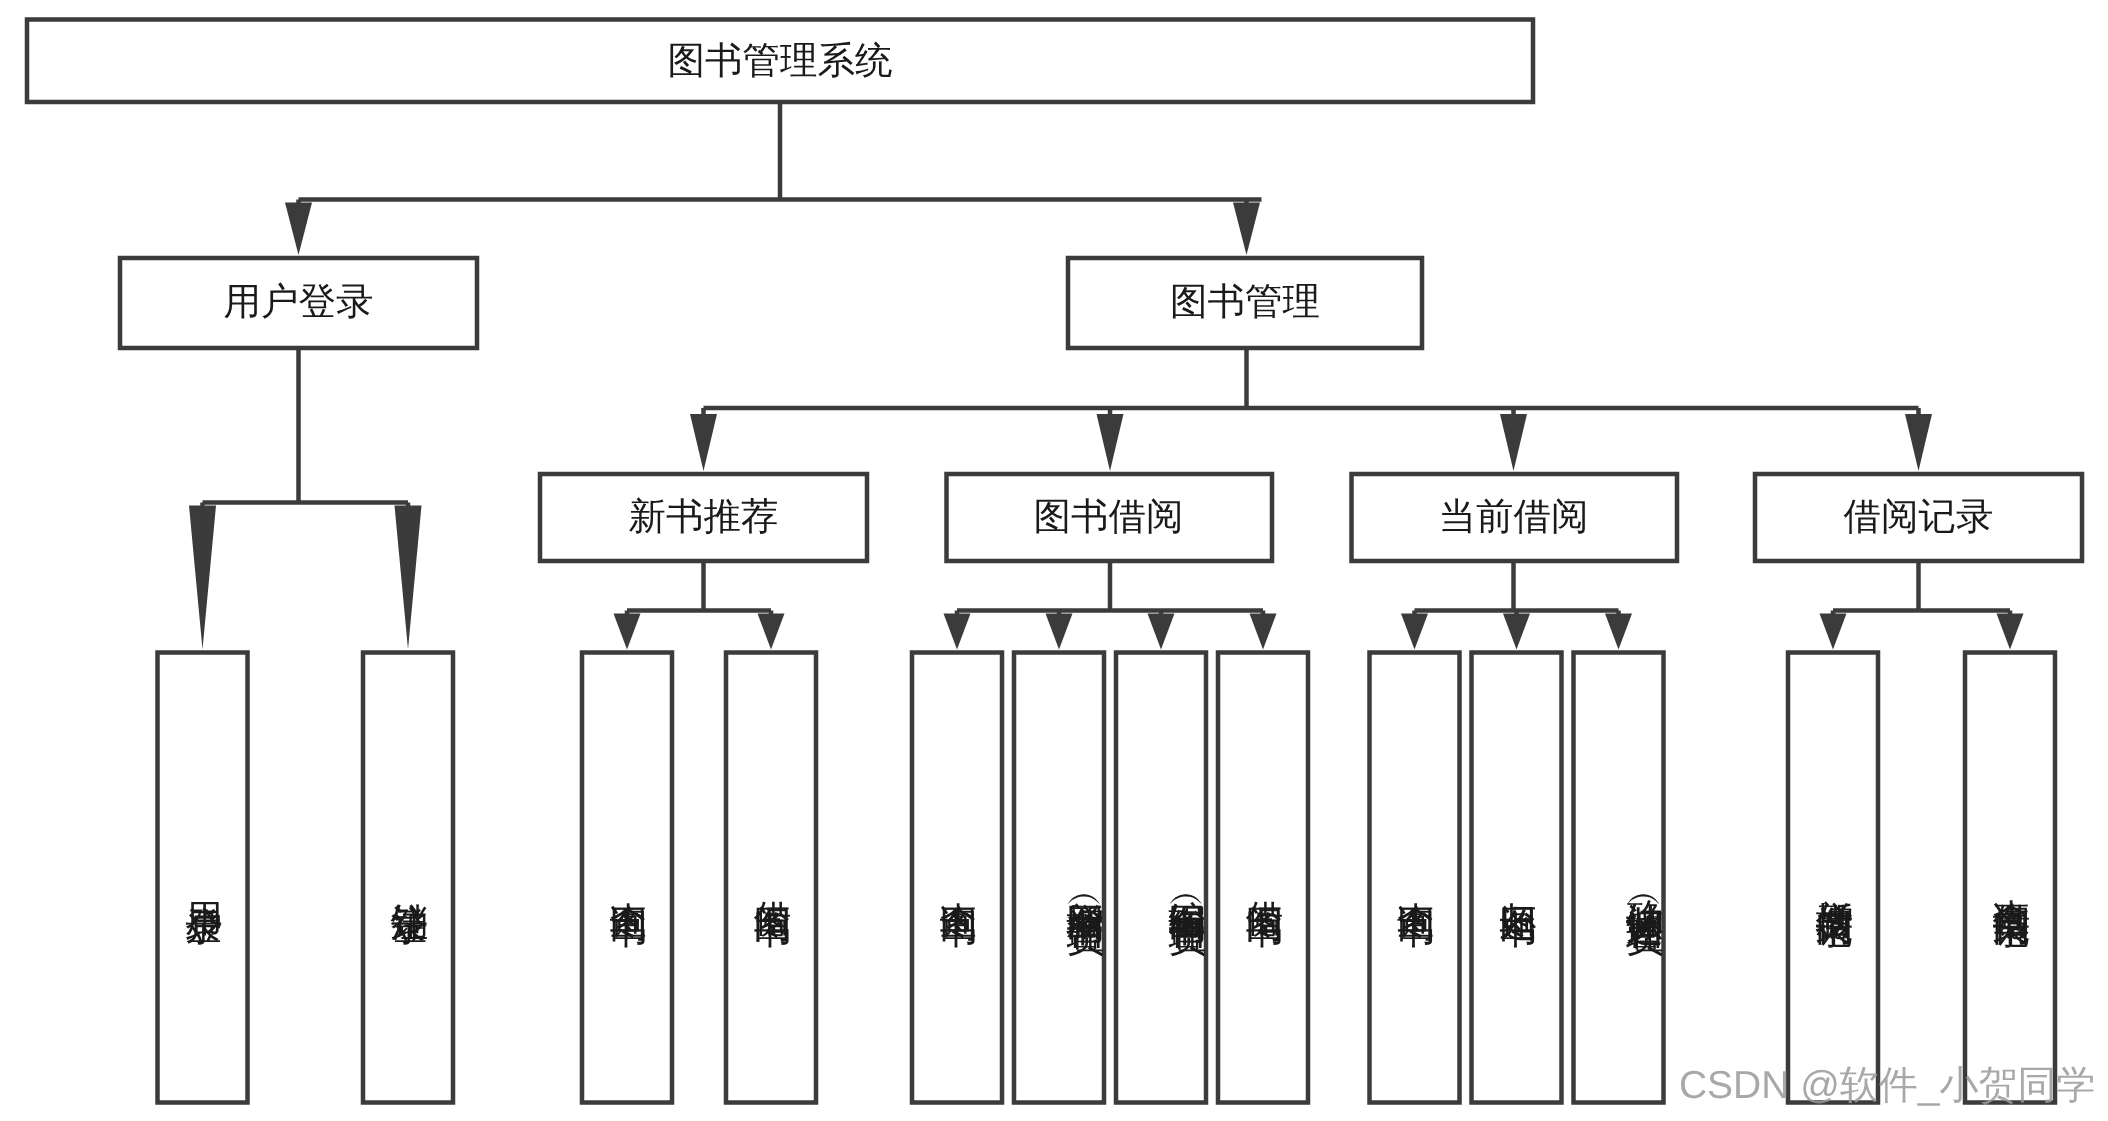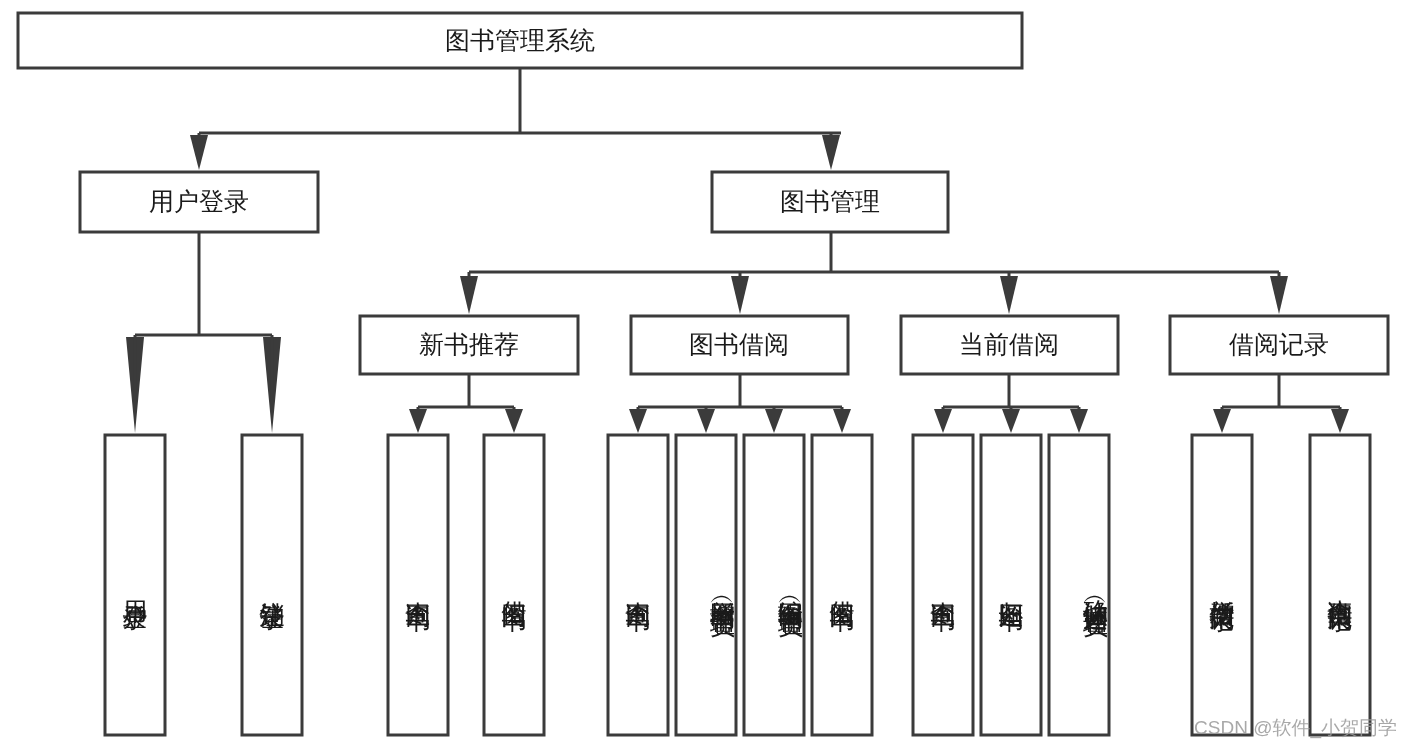--- a/index.html
+++ b/index.html
@@ -62,21 +62,21 @@
     justify-content: center;
     letter-spacing: 2px;
     white-space: nowrap;
     pointer-events: none;
   }
   #watermark {
     position: absolute;
     right: 8px;
     bottom: 6px;
     font-family: "Liberation Sans", "DejaVu Sans", sans-serif;
-    font-size: 19px;
+    font-size: 26px;
     color: #9a9a9a;
     opacity: 0.85;
     white-space: nowrap;
   }
 </style>
 </head>
 <body>
 
 <div id="diagram-root">
 

